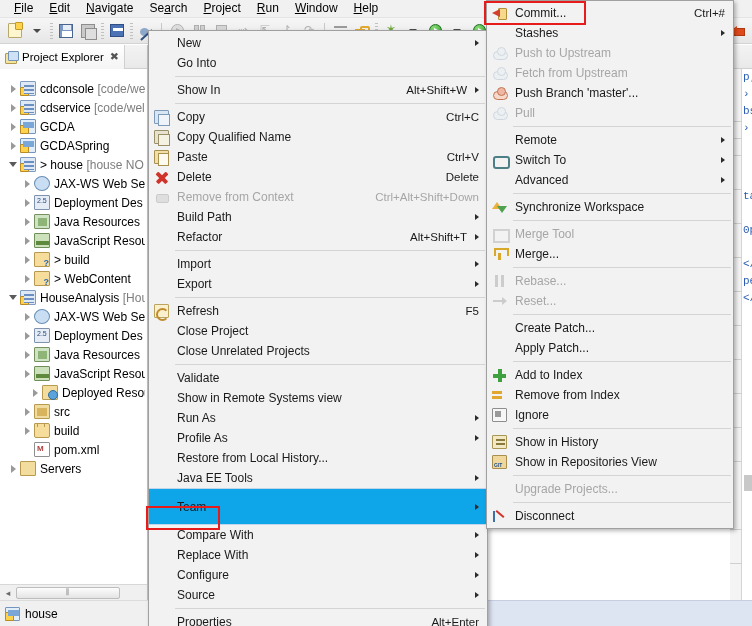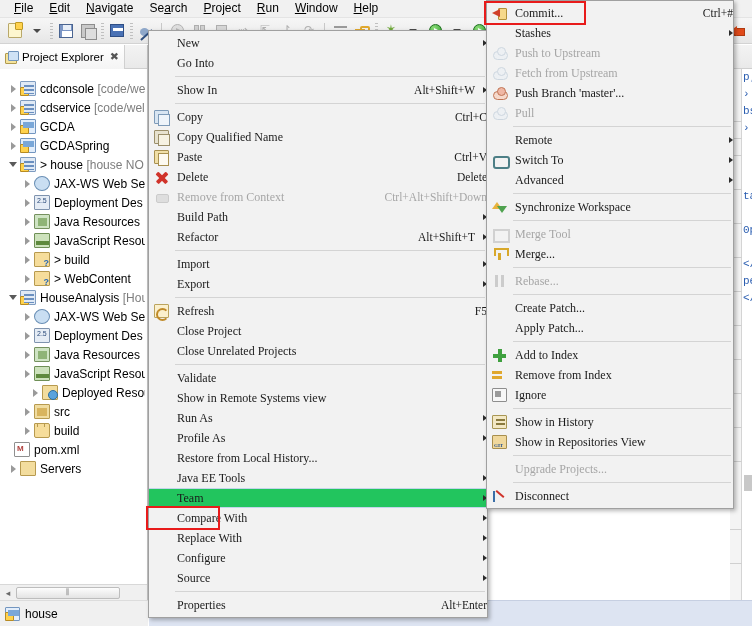--- a/index.html
+++ b/index.html
@@ -370,31 +370,31 @@
     position: absolute; left: 1px; top: 1px; bottom: 1px;
     width: 24px;
     background: #f2f2f2;
   }
   .menu-inner { position: relative; }
   .mi {
     position: relative;
     display: flex; align-items: center;
     height: 20px;
     padding-left: 28px;
+    padding-right: 8px;
     color: #1a1a1a;
     white-space: nowrap;
     cursor: default;
-    font-family: Liberation Serif, serif;
   }
   .mi.disabled { color: #a6a6a6; }
   .mi.hover {
-    background: #22c55e;
+    background: #0ea5e9;
     border-top: 1px solid #c3d5ea;
     border-bottom: 1px solid #c3d5ea;
-    height: 20px;
+    height: 37px;
   }
   .mi .mi-label { flex: 0 0 auto; }
   .mi .mi-accel {
     margin-left: auto;
     color: #1a1a1a;
     padding-left: 20px;
     font-size: 11.5px;
   }
   .mi.disabled .mi-accel { color: #a6a6a6; }
   .mi .submenu-arrow {
@@ -726,21 +726,21 @@
           <span class="t-icon ico-src"></span>
           <span class="t-label">src</span>
         </div>
         <div class="tree-row" style="padding-left: 20px;">
           <span class="tw">
             <span class="arrow-closed"></span>
           </span>
           <span class="t-icon ico-folder"></span>
           <span class="t-label">build</span>
         </div>
-        <div class="tree-row" style="">
+        <div class="tree-row" style="padding-left: 20px;">
           <span class="tw"></span>
           <span class="t-icon ico-xml"></span>
           <span class="t-label">pom.xml</span>
         </div>
         <div class="tree-row" style="padding-left: 6px;">
           <span class="tw">
             <span class="arrow-closed"></span>
           </span>
           <span class="t-icon ico-servers"></span>
           <span class="t-label">Servers</span>
@@ -975,20 +975,24 @@
         </div>
         <div class="mi">
           <span class="mi-icon mic-merge"></span>
           <span class="mi-label">Merge...</span>
         </div>
         <div class="msep"></div>
         <div class="mi disabled">
           <span class="mi-icon mic-rebase"></span>
           <span class="mi-label">Rebase...</span>
         </div>
+        <div class="mi disabled">
+          <span class="mi-icon mic-reset"></span>
+          <span class="mi-label">Reset...</span>
+        </div>
         <div class="msep"></div>
         <div class="mi">
           <span class="mi-label">Create Patch...</span>
         </div>
         <div class="mi">
           <span class="mi-label">Apply Patch...</span>
         </div>
         <div class="msep"></div>
         <div class="mi">
           <span class="mi-icon mic-add"></span>

